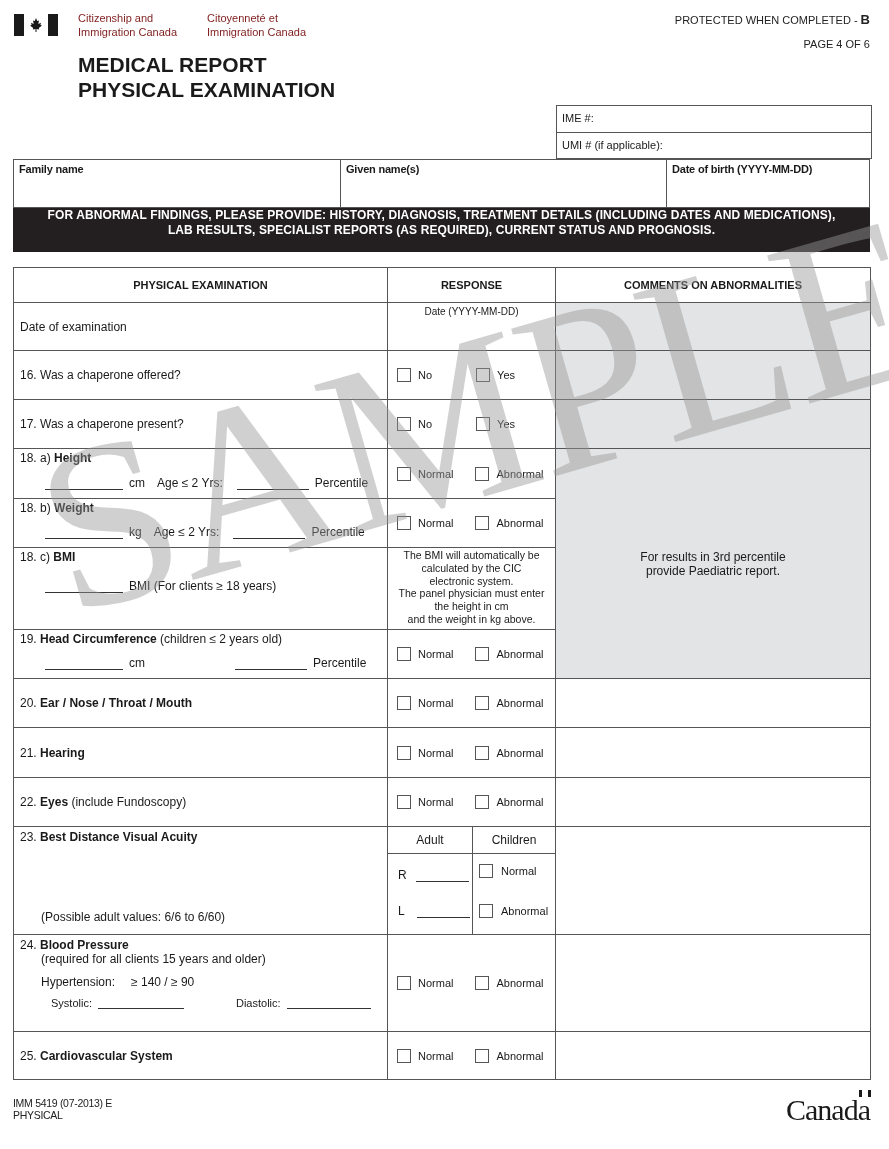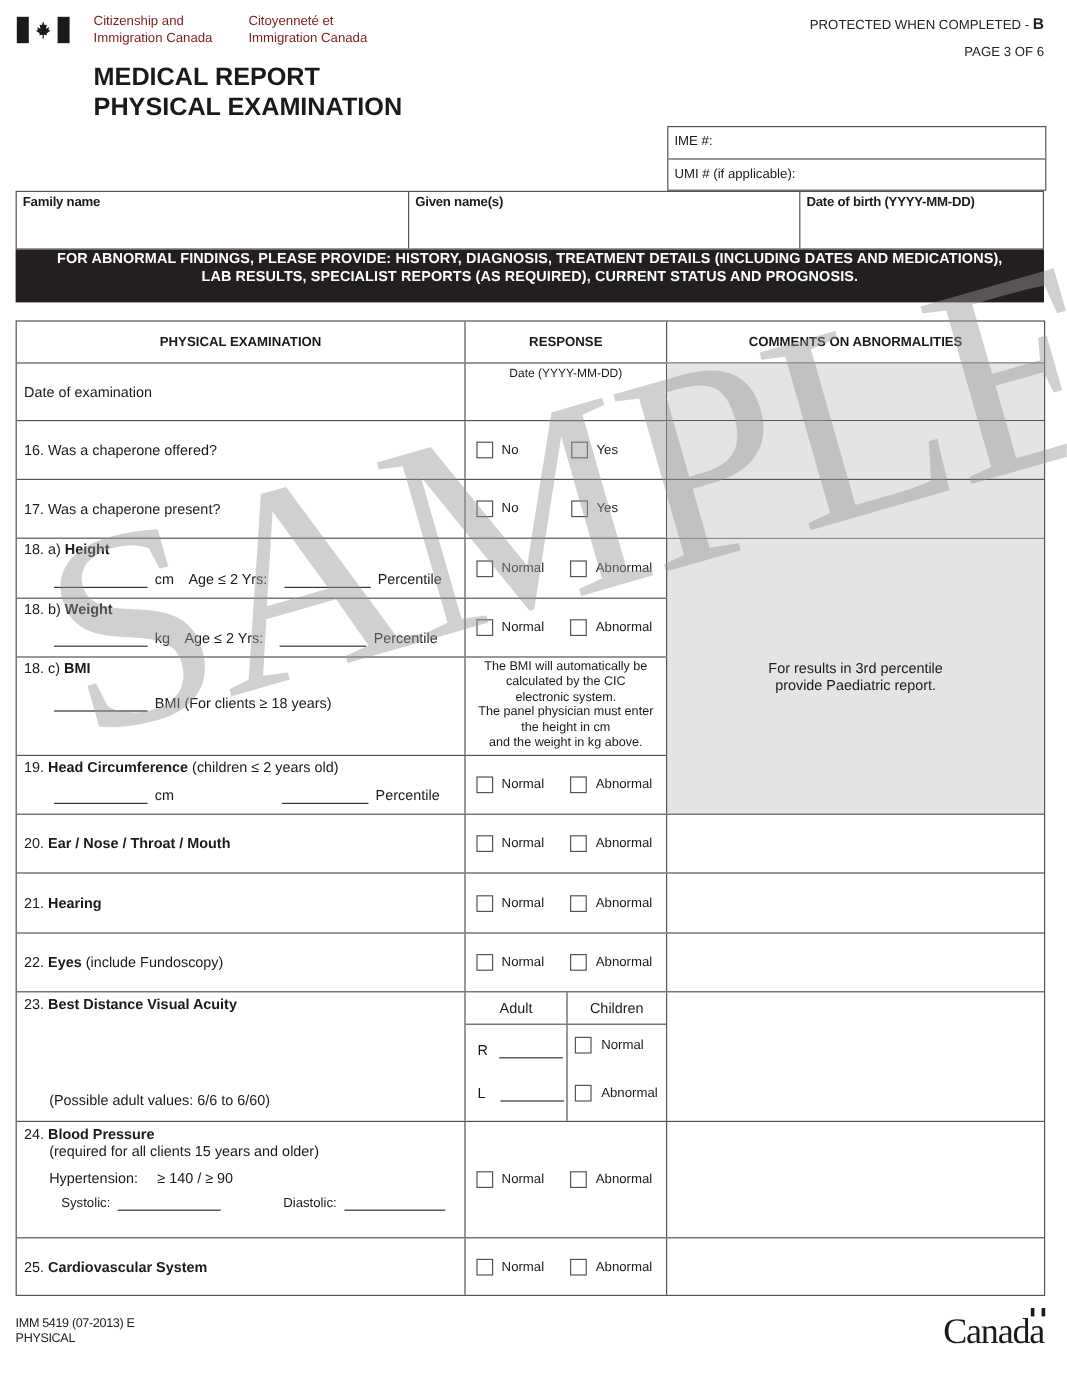--- a/index.html
+++ b/index.html
@@ -73,21 +73,21 @@
 </div>
 <div class="abs dept" style="left:207px;">
   <div>Citoyenneté et</div>
   <div>Immigration Canada</div>
 </div>
 <div class="abs title">
   <div>MEDICAL REPORT</div>
   <div>PHYSICAL EXAMINATION</div>
 </div>
 <div class="abs protected"><span>PROTECTED WHEN COMPLETED - </span><b>B</b></div>
-<div class="abs pageno">PAGE 3 OF 6</div>
+<div class="abs pageno">PAGE 4 OF 6</div>
 
 <div class="abs idbox">
   <div>IME #:</div>
   <div>UMI # (if applicable):</div>
 </div>
 
 <div class="abs namebox">
   <div style="width:326px;">Family name</div>
   <div style="width:326px;">Given name(s)</div>
   <div style="flex:1;">Date of birth (YYYY-MM-DD)</div>

